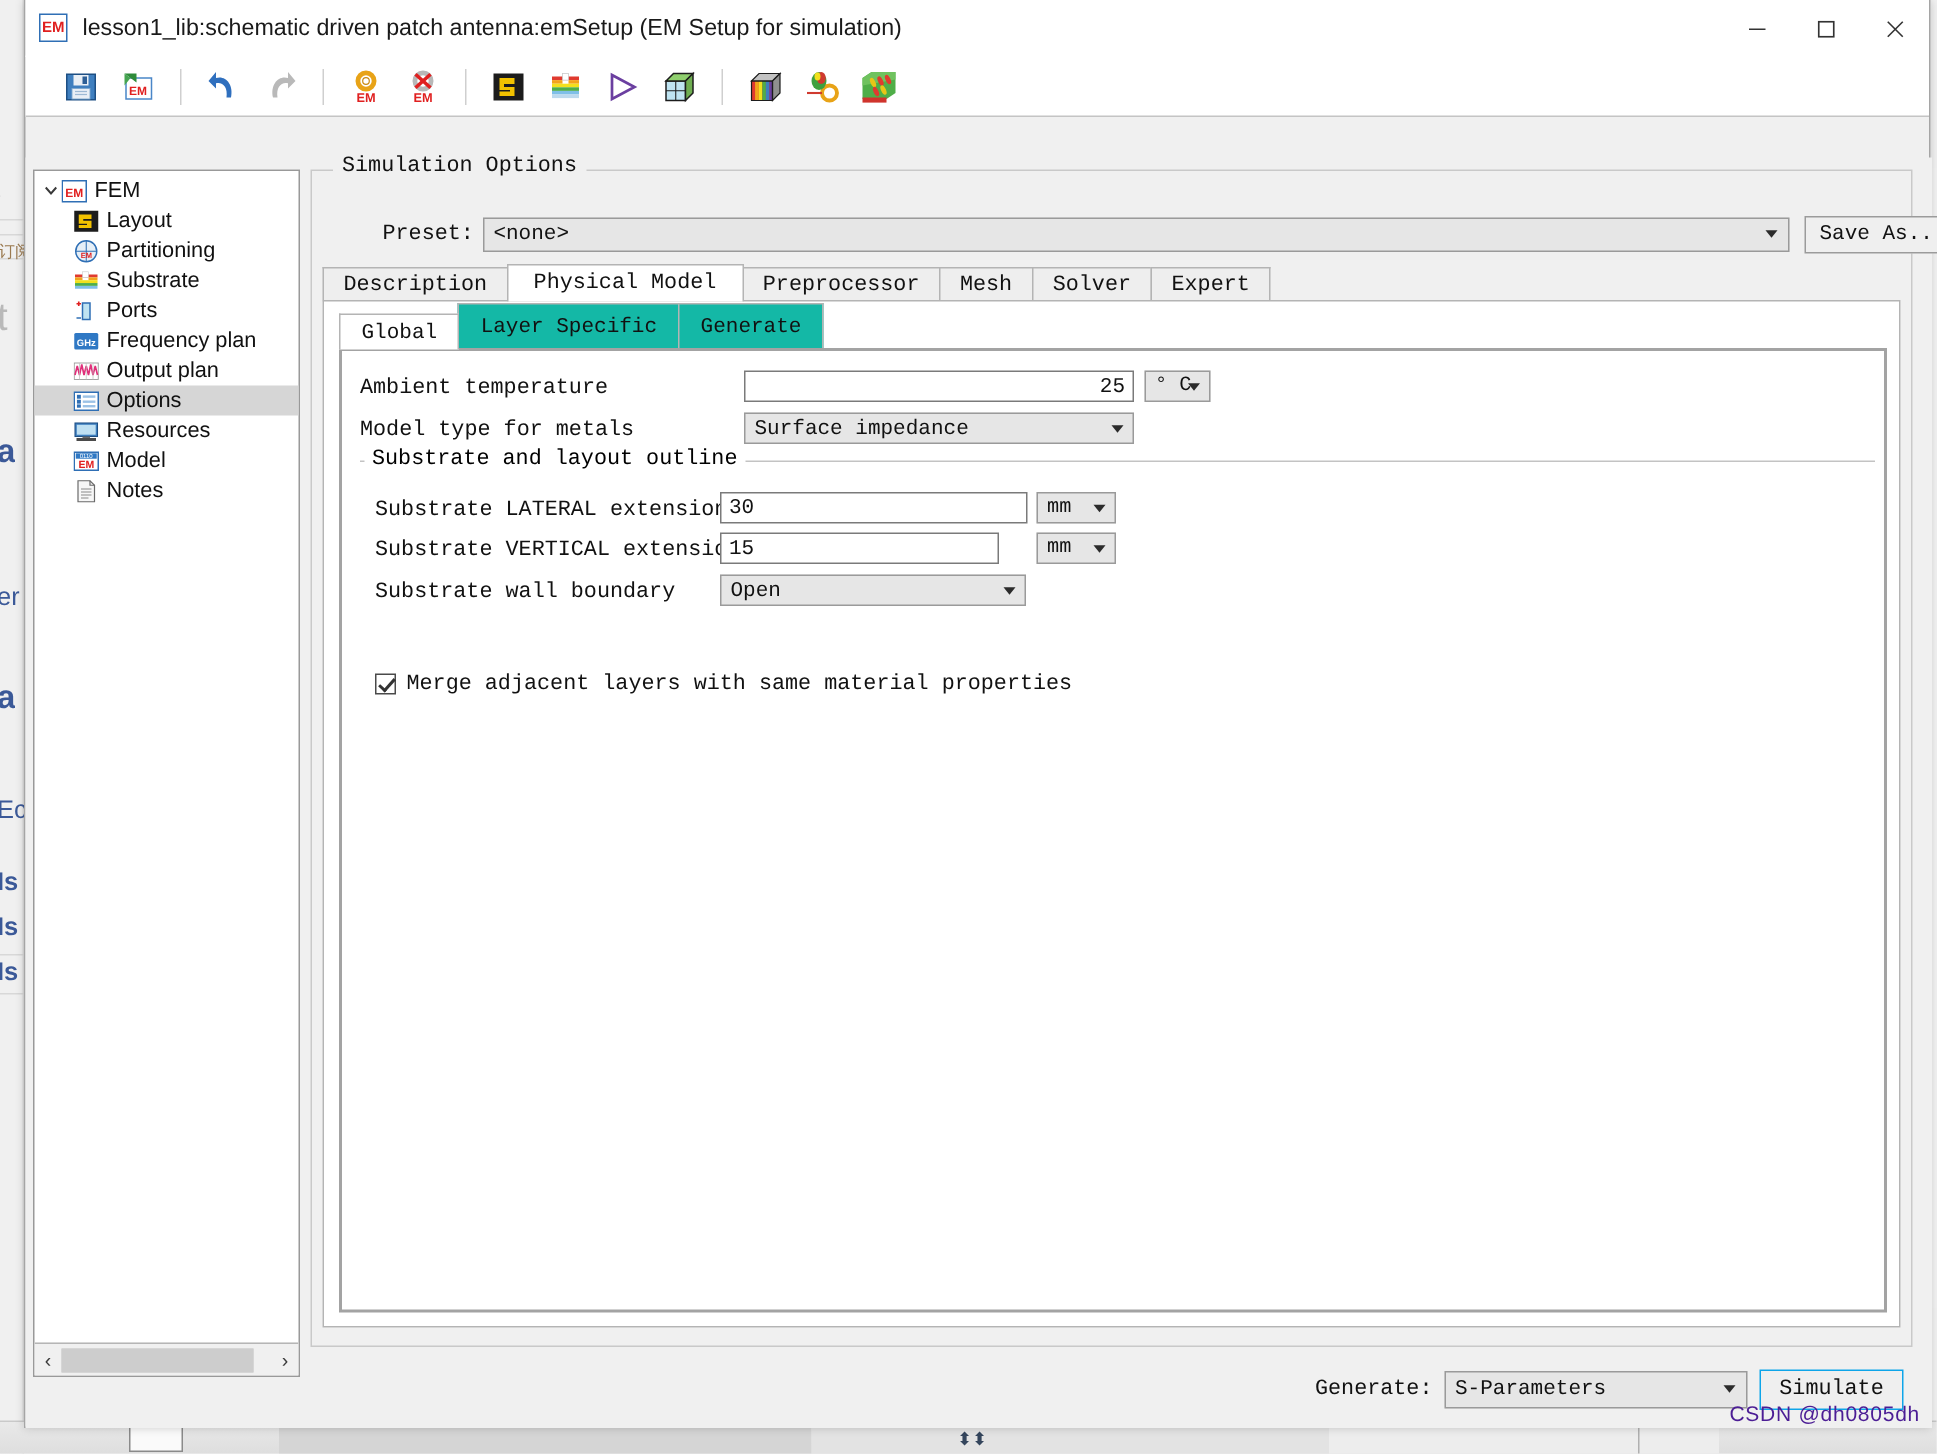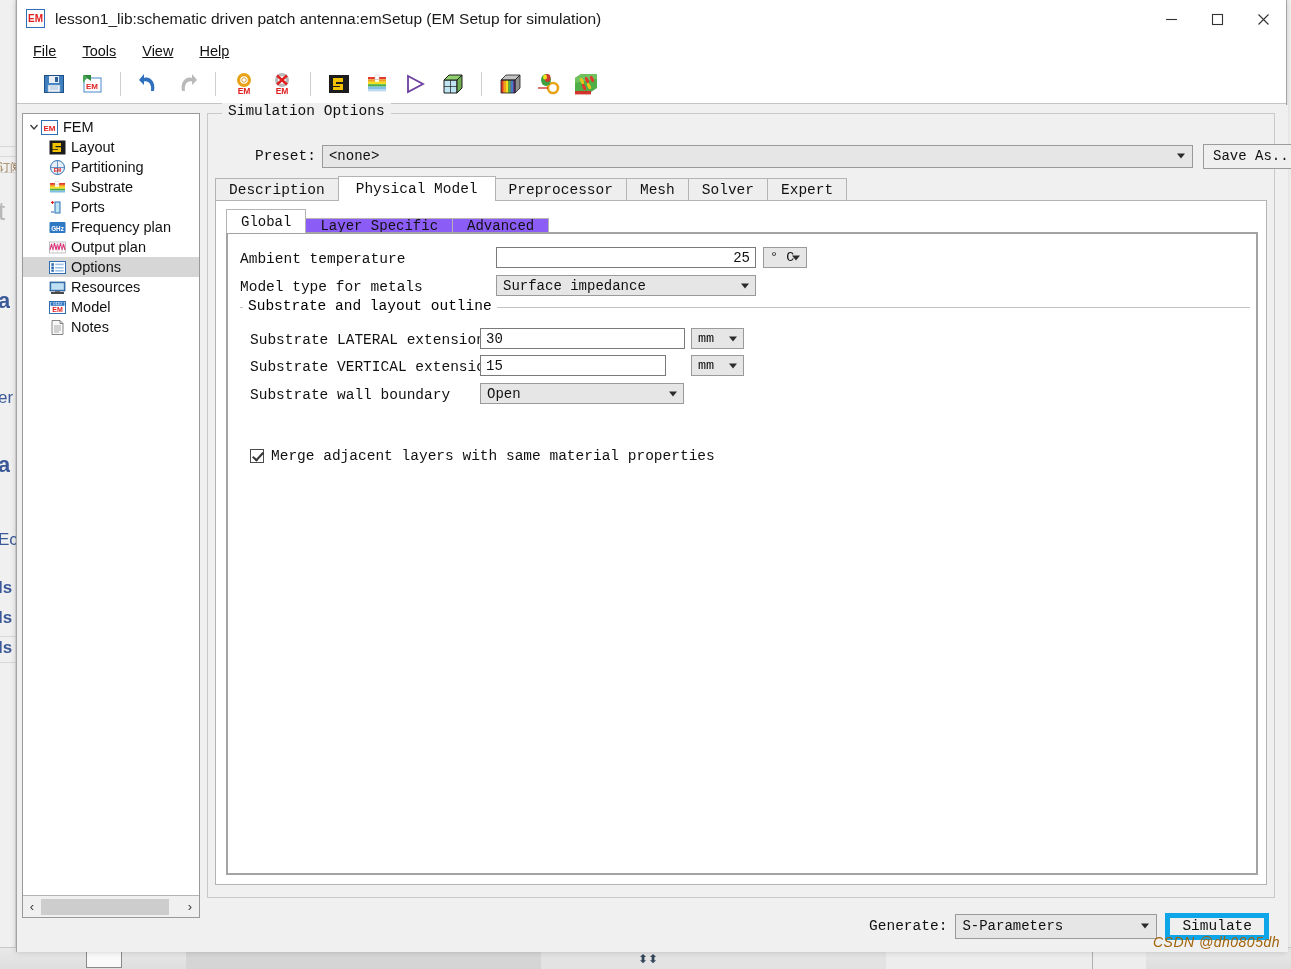--- a/index.html
+++ b/index.html
@@ -333,22 +333,22 @@
 
   
   #inner-tabstrip {
     position: absolute;
     left: 10px; top: 8px;
     height: 24px;
     display: flex;
     align-items: flex-end;
   }
   .itab {
-    height: 15px;
-    background: #8b5cf6;
+    height: 31px;
+    background: #14b8a6;
     border: 1px solid #b4b4b4;
     border-bottom: none;
     font-family: "Liberation Mono", monospace;
     font-size: 14px;
     color: #111;
     display: flex; align-items: center; justify-content: center;
     padding: 0 14px;
     margin-right: -1px;
   }
   .itab.active {
@@ -483,36 +483,35 @@
     color: #111;
   }
   #gen-combo {
     width: 202px;
     height: 25px;
   }
   #simulate-btn {
     height: 27px;
     min-width: 96px;
     background: #efefef;
-    border: 5px solid #0ea5e9;
+    border: 1px solid #0ea5e9;
     font-family: "Liberation Mono", monospace;
     font-size: 14.5px;
     color: #111;
     display: flex; align-items: center; justify-content: center;
     padding: 0 12px;
   }
 
   #watermark {
     position: absolute;
     right: 8px; bottom: 2px;
     font-family: "Liberation Sans", sans-serif;
     font-size: 14px;
-    color: #a16207;
+    color: #4c1d95;
     letter-spacing: 0.5px;
-    font-style: italic;
   }
 </style>
 </head>
 <body>
 
 <div id="backdrop">
   <div class="bg-strip-left"></div>
 
   <div class="bg-line" style="left:0; top:146px; width:16px;"></div>
   <div class="bg-line" style="left:0; top:156px; width:16px;"></div>
@@ -563,26 +562,20 @@
       </div>
       <div class="win-btn close">
         <svg width="13" height="13" viewBox="0 0 13 13">
           <line x1="1.5" y1="1.5" x2="11.5" y2="11.5" stroke="#333" stroke-width="1.1"></line>
           <line x1="11.5" y1="1.5" x2="1.5" y2="11.5" stroke="#333" stroke-width="1.1"></line>
         </svg>
       </div>
     </div>
   </div>
 
-  <div id="menubar">
-    <div class="menu-item"><u>File</u></div>
-    <div class="menu-item"><u>Tools</u></div>
-    <div class="menu-item"><u>View</u></div>
-    <div class="menu-item"><u>Help</u></div>
-  </div>
 
   <div id="toolbar">
 
     <div class="tb-btn">
       <svg width="24" height="24" viewBox="0 0 24 24">
         <rect x="2.5" y="3.5" width="19" height="17" fill="#3f7fbf" stroke="#1d4f84"></rect>
         <rect x="7" y="4" width="10" height="7" fill="#e9eff5"></rect>
         <rect x="13" y="5" width="3" height="5" fill="#2d5f96"></rect>
         <rect x="6" y="13" width="12" height="7" fill="#e9eff5" stroke="#7ea8cf" stroke-width="0.6"></rect>
         <line x1="8" y1="15" x2="16" y2="15" stroke="#9db9d4" stroke-width="0.8"></line>
@@ -867,21 +860,21 @@
         <div class="tab">Mesh</div>
         <div class="tab">Solver</div>
         <div class="tab">Expert</div>
       </div>
 
       <div id="tabpane">
 
         <div id="inner-tabstrip">
           <div class="itab active">Global</div>
           <div class="itab">Layer Specific</div>
-          <div class="itab">Advanced</div>
+          <div class="itab">Generate</div>
         </div>
 
         <div id="inner-pane">
           <div id="form">
 
             <div class="frow" style="left:12px; top:14px;">
               <span class="flabel">Ambient temperature</span>
             </div>
             <div class="tbox right" style="position:absolute; left:268px; top:13px; width:260px;">
               <span>25</span>

